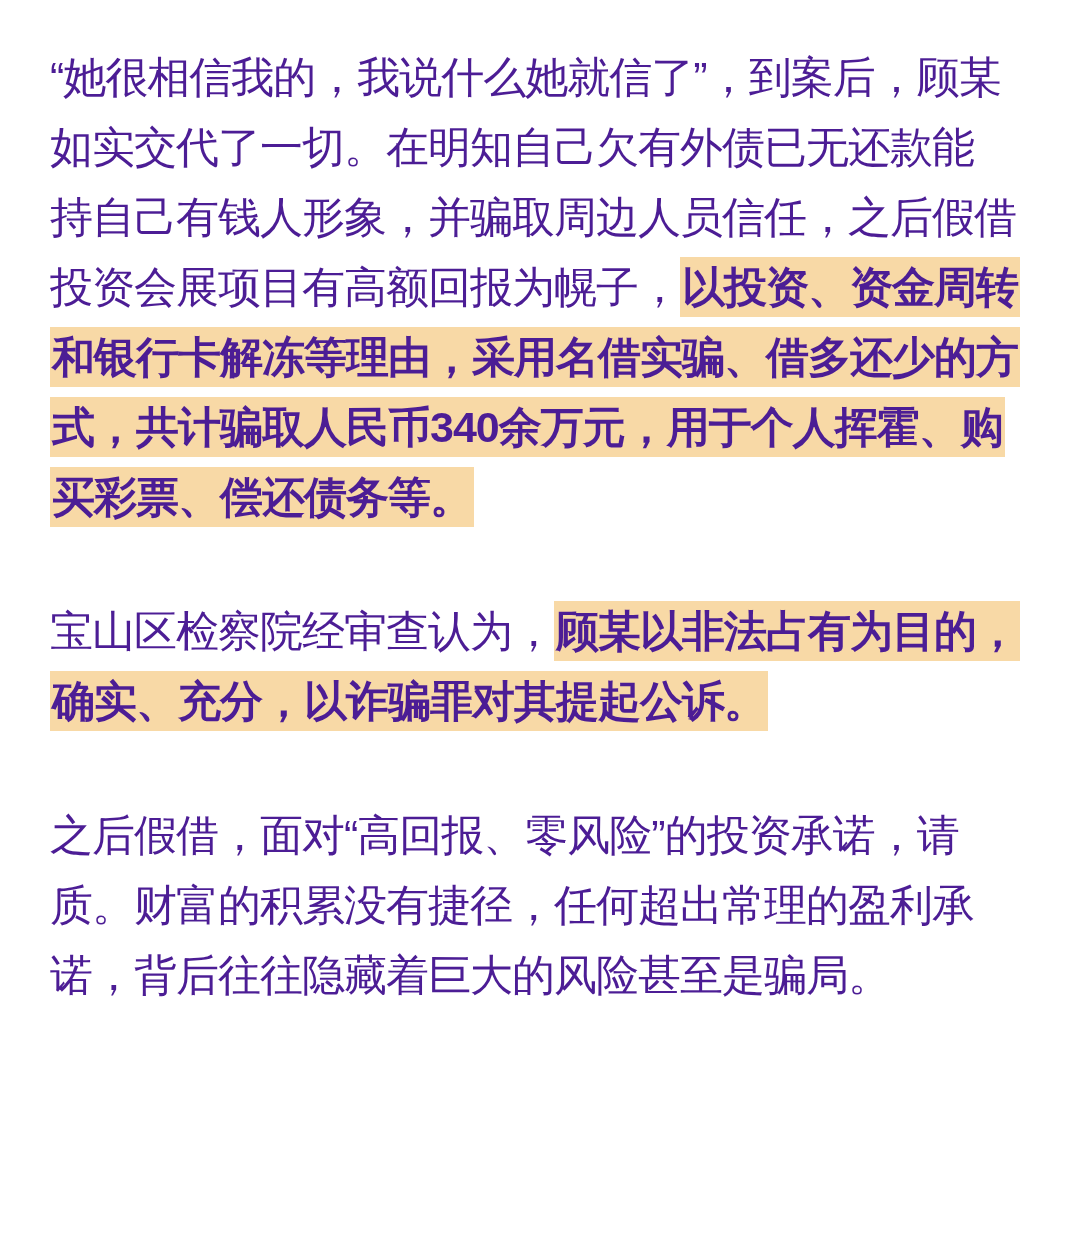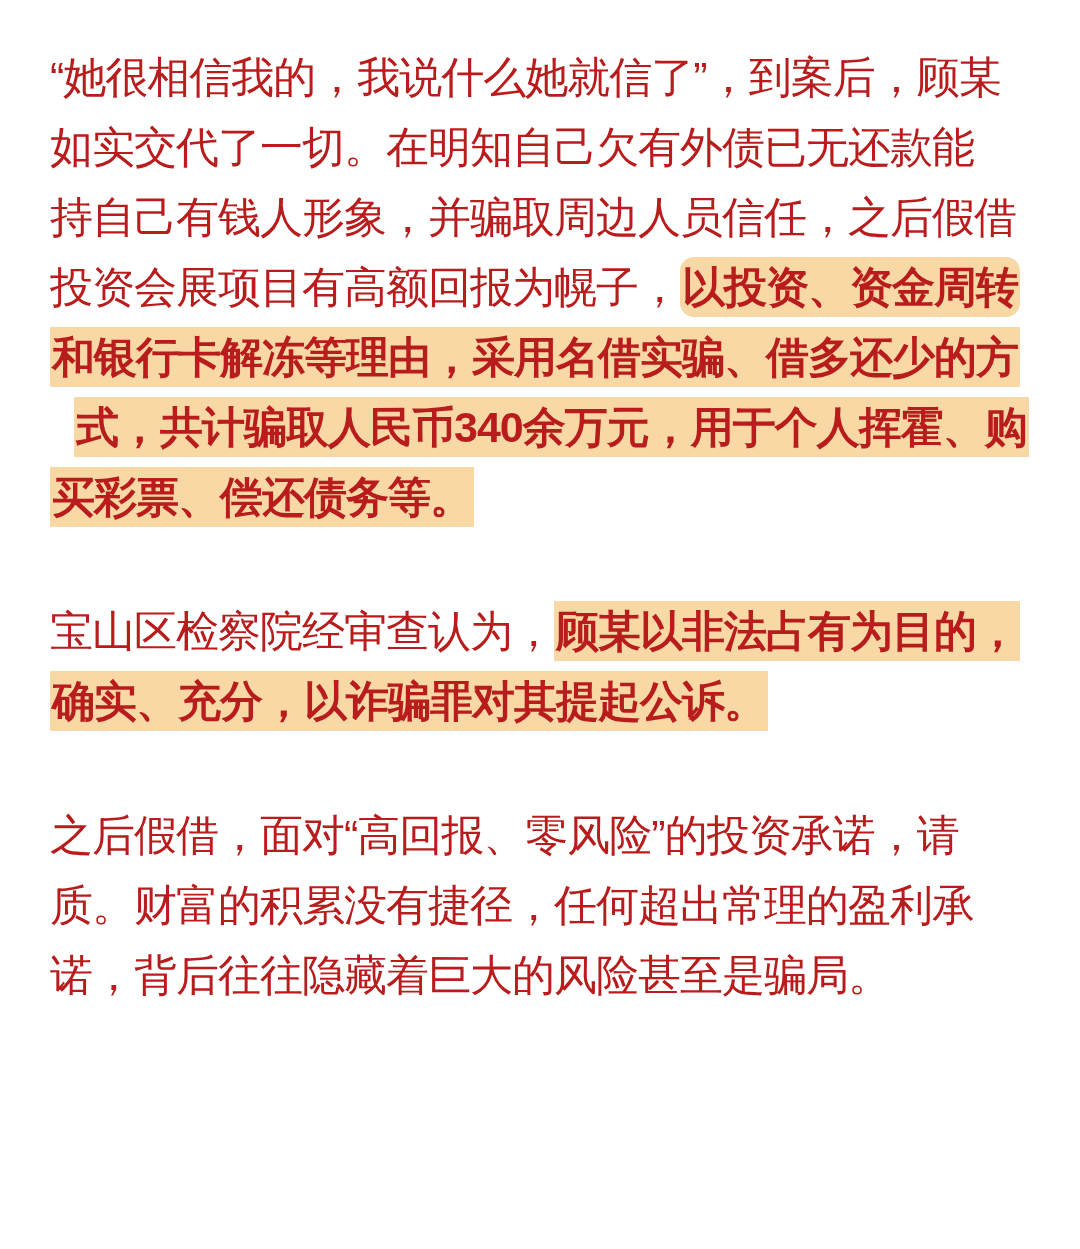--- a/index.html
+++ b/index.html
@@ -33,28 +33,28 @@
   }
   .hl {
     background: #f8d9a6;
     font-weight: 700;
     padding: 6px 2px;
   }
 </style>
 </head>
 <body style="background: rgb(255, 255, 255);">
 
-<div class="article" style="color: #b91c1c;">
+<div class="article" style="color: #4c1d95;">
     <div class="para">
       <div class="line"><span>“她很相信我的，我说什么她就信了”，到案后，顾某</span></div>
       <div class="line"><span>如实交代了一切。在明知自己欠有外债已无还款能</span></div>
       <div class="line"><span>持自己有钱人形象，并骗取周边人员信任，之后假借</span></div>
-      <div class="line"><span>投资会展项目有高额回报为幌子，</span><span class="hl" style="background: rgb(248, 217, 166); border-radius: 14px;">以投资、资金周转</span></div>
+      <div class="line"><span>投资会展项目有高额回报为幌子，</span><span class="hl" style="background: rgb(248, 217, 166);">以投资、资金周转</span></div>
       <div class="line"><span class="hl" style="background: rgb(248, 217, 166); text-align: right;">和银行卡解冻等理由，采用名借实骗、借多还少的方</span></div>
-      <div class="line"><span class="hl" style="background: rgb(248, 217, 166); margin-left: 24px;">式，共计骗取人民币340余万元，用于个人挥霍、购</span></div>
+      <div class="line"><span class="hl" style="background: rgb(248, 217, 166);">式，共计骗取人民币340余万元，用于个人挥霍、购</span></div>
       <div class="line"><span class="hl" style="background: rgb(248, 217, 166);">买彩票、偿还债务等。</span></div>
     </div>
     <div class="para">
       <div class="line"><span>宝山区检察院经审查认为，</span><span class="hl" style="background: rgb(248, 217, 166);">顾某以非法占有为目的，</span></div>
       <div class="line"><span class="hl" style="background: rgb(248, 217, 166);">确实、充分，以诈骗罪对其提起公诉。</span></div>
     </div>
     <div class="para">
       <div class="line"><span>之后假借，面对“高回报、零风险”的投资承诺，请</span></div>
       <div class="line"><span>质。财富的积累没有捷径，任何超出常理的盈利承</span></div>
       <div class="line"><span>诺，背后往往隐藏着巨大的风险甚至是骗局。</span></div>

